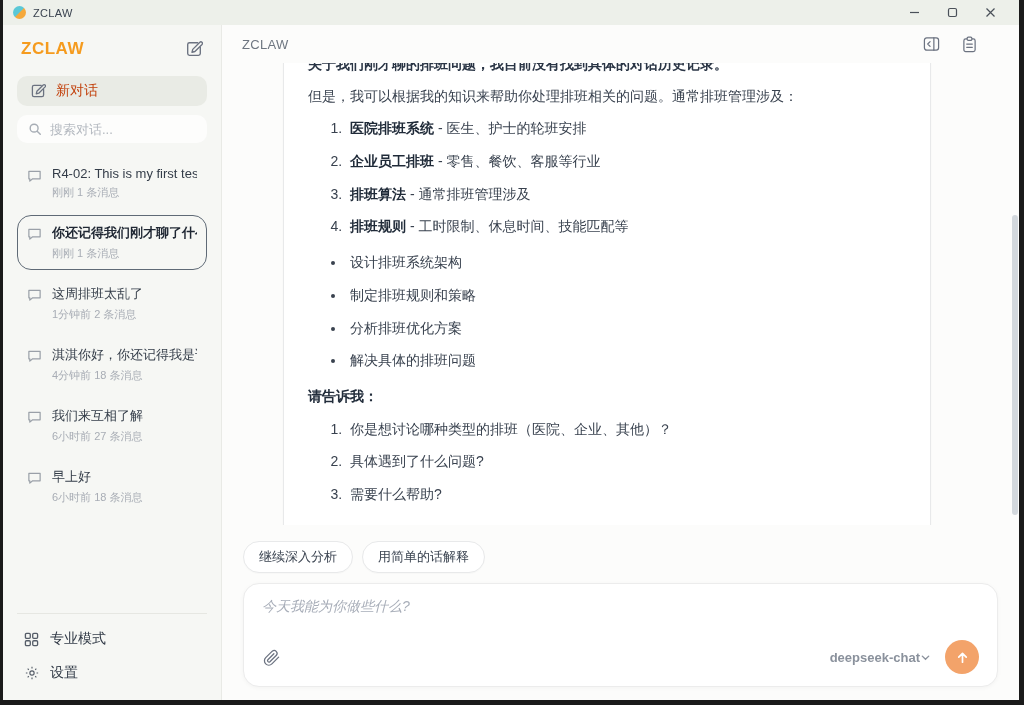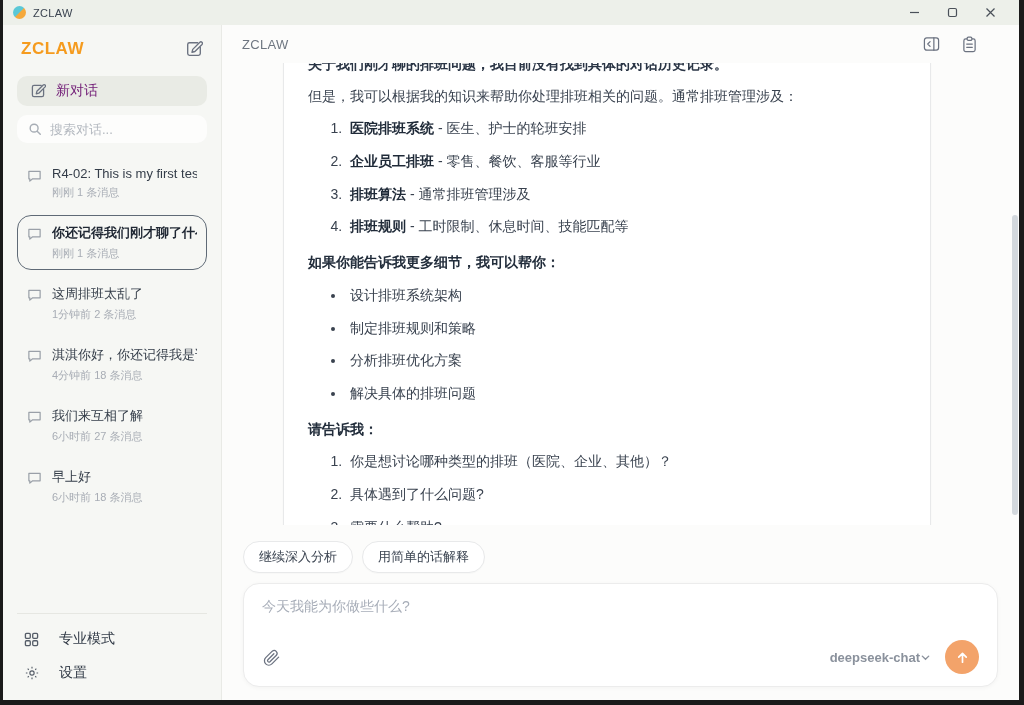--- a/index.html
+++ b/index.html
@@ -36,21 +36,21 @@
   .sidebar {
     width:219px; flex:0 0 auto; background:#f6f7f4; border-right:1px solid #e9eae6;
     display:flex; flex-direction:column; padding:12px 14px 10px 14px;
   }
   .sb-logo-row { display:flex; align-items:center; justify-content:space-between; padding:2px 4px 0 4px; }
   .sb-logo { font-size:17px; font-weight:bold; color:#f59b1e; letter-spacing:.5px; }
   .icon-btn { color:#6b7280; display:flex; align-items:center; justify-content:center; cursor:pointer; }
   .new-chat-btn {
     margin-top:17px; height:30px; background:#e9ebe5; border-radius:10px;
     display:flex; align-items:center; gap:10px; padding:0 13px;
-    font-size:14px; color:#701a75; cursor:pointer;
+    font-size:14px; color:#c2410c; cursor:pointer;
   }
   .search-box {
     margin-top:9px; height:28px; background:#fdfdfc; border-radius:10px;
     display:flex; align-items:center; gap:8px; padding:0 11px;
   }
   .search-box input {
     border:none; outline:none; background:transparent; width:100%;
     font-size:13px; color:#3a4350; font-family:inherit;
   }
   .search-box input::placeholder { color:#b3b8bf; }
@@ -62,21 +62,21 @@
   .conv-item.selected { border-color:#5f6a76; }
   .conv-icon { color:#9aa0a8; margin-top:2px; flex:0 0 auto; }
   .conv-text { min-width:0; }
   .conv-title {
     font-size:13px; color:#333c48; white-space:nowrap; overflow:hidden; max-width:152px;
   }
   .conv-item.selected .conv-title { color:#1f2733; font-weight:bold; }
   .conv-meta { font-size:11px; color:#a8adb5; margin-top:4px; }
   .sb-footer { border-top:1px solid #e6e7e2; padding-top:8px; margin-top:6px; }
   .sb-footer-item {
-    display:flex; align-items:center; gap:19px; padding:8px 6px;
+    display:flex; align-items:center; gap:10px; padding:8px 6px;
     font-size:14px; color:#333c48; cursor:pointer;
   }
   .sb-footer-item .f-icon { color:#555d68; display:flex; width:17px; justify-content:center; }
   
   .main { flex:1; display:flex; flex-direction:column; min-width:0; position:relative; }
   .chat-header {
     height:38px; display:flex; align-items:center; padding:0 20px; flex:0 0 auto;
   }
   .chat-header-title { font-size:13px; color:#6e7681; letter-spacing:.3px; }
   .chat-header-icons { margin-left:auto; display:flex; gap:22px; padding-right:22px; }
@@ -104,21 +104,21 @@
   }
   
   .composer-wrap { padding:10px 21px 13px 21px; flex:0 0 auto; }
   .composer {
     background:#ffffff; border:1px solid #ececec; border-radius:16px;
     height:104px; display:flex; flex-direction:column;
     box-shadow:0 1px 4px rgba(0,0,0,.04); padding:14px 18px 12px 18px;
   }
   .composer input {
     border:none; outline:none; font-size:14px; color:#3a4350; font-family:inherit;
-    width:100%; background:transparent;
+    width:100%; background:transparent;font-style:italic;
   }
   .composer input::placeholder { color:#a7adb8; }
   .composer-bottom { margin-top:auto; display:flex; align-items:center; }
   .attach-btn { color:#6b7280; cursor:pointer; display:flex; }
   .model-select {
     margin-left:auto; display:flex; align-items:center; 
     font-size:13px; color:#8a919c; cursor:pointer; margin-right:14px;font-weight:bold;
   }
   .send-btn {
     width:34px; height:34px; border-radius:50%; background:#f3a36a;
@@ -297,21 +297,20 @@
       <div class="chat-scroll">
         <div class="bubble">
           <p>关于我们刚才聊的排班问题，我目前没有找到具体的对话历史记录。</p>
           <p>但是，我可以根据我的知识来帮助你处理排班相关的问题。通常排班管理涉及：</p>
           <ol>
             <li><strong>医院排班系统</strong><span> - 医生、护士的轮班安排</span></li>
             <li><strong>企业员工排班</strong><span> - 零售、餐饮、客服等行业</span></li>
             <li><strong>排班算法</strong><span> - 通常排班管理涉及</span></li>
             <li><strong>排班规则</strong><span> - 工时限制、休息时间、技能匹配等</span></li>
           </ol>
-          <p class="sec">如果你能告诉我更多细节，我可以帮你：</p>
           <ul>
             <li>设计排班系统架构</li>
             <li>制定排班规则和策略</li>
             <li>分析排班优化方案</li>
             <li>解决具体的排班问题</li>
           </ul>
           <p class="sec">请告诉我：</p>
           <ol>
             <li>你是想讨论哪种类型的排班（医院、企业、其他）？</li>
             <li>具体遇到了什么问题?</li>

